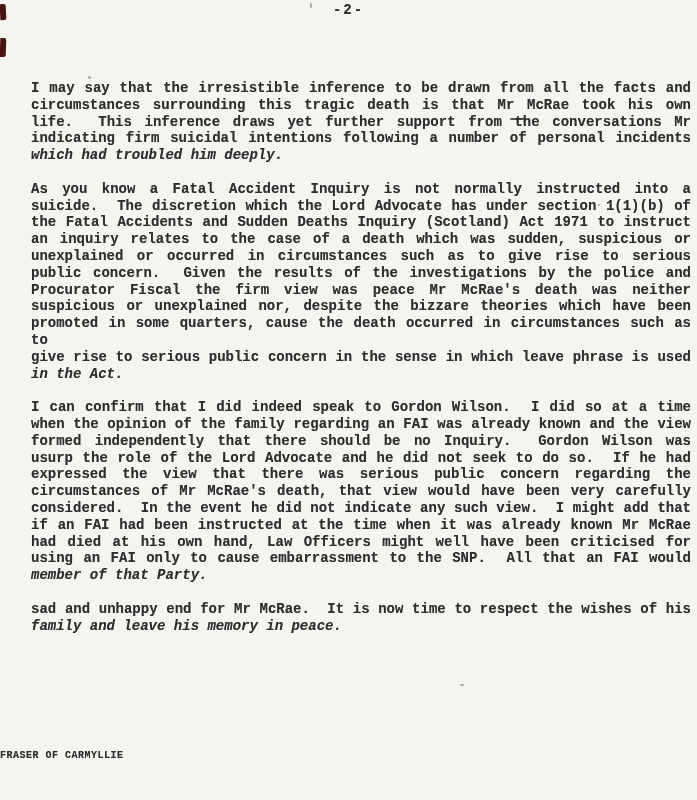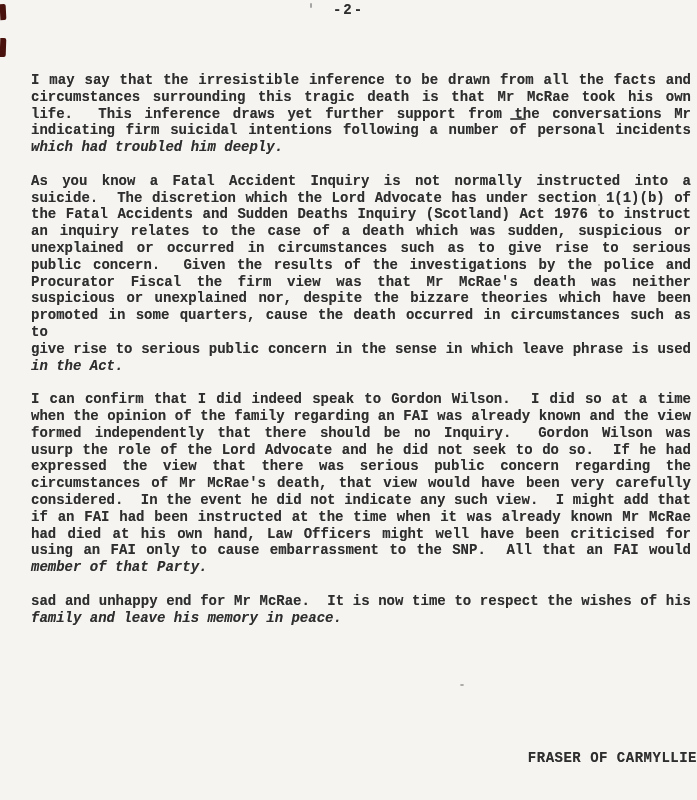--- a/index.html
+++ b/index.html
@@ -28,43 +28,43 @@
     left: 0;
     width: 100%;
     text-align: center;
     font-size: 14px;
     font-weight: 700;
     letter-spacing: 2px;
     text-shadow: 0 0 0.5px rgba(46,46,46,0.5);
   }
   .letter-body {
     position: absolute;
-    top: 72px;
+    top: 80px;
     left: 31px;
     width: 660px;
   }
   .paragraph { margin: 0 0 16.8px 0; }
   .paragraph:last-child { margin-bottom: 0; }
   .line {
     font-size: 14px;
     line-height: 16.8px;
     font-weight: 700;
     text-align: justify;
     text-align-last: justify;
     text-justify: inter-word;
     text-shadow: 0 0 0.5px rgba(46,46,46,0.45);
   }
   .line.last { text-align-last: left; font-style: italic; }
   .signature {
     position: absolute;
     top: 750px;
     left: 0;
     width: 100%;
-    text-align: right;
-    font-size: 14px;
+    text-align: left;
+    font-size: 10px;
     font-weight: 700;
     letter-spacing: 0.5px;
     text-shadow: 0 0 0.5px rgba(46,46,46,0.5);
   }
   .edge-mark {
     position: absolute;
     left: 0;
     width: 6px;
     background: var(--edge-mark);
     border-radius: 0 2px 2px 0;
@@ -111,25 +111,25 @@
     <div class="paragraph">
         <div class="line">I may say that the irresistible inference to be drawn from all the facts and</div>
         <div class="line">circumstances surrounding this tragic death is that Mr McRae took his own</div>
         <div class="line">life.&nbsp; This inference draws yet further support from the conversations Mr</div>
         <div class="line">indicating firm suicidal intentions following a number of personal incidents</div>
         <div class="line last">which had troubled him deeply.</div>
       </div>
     <div class="paragraph">
         <div class="line">As you know a Fatal Accident Inquiry is not normally instructed into a</div>
         <div class="line">suicide.&nbsp; The discretion which the Lord Advocate has under section 1(1)(b) of</div>
-        <div class="line">the Fatal Accidents and Sudden Deaths Inquiry (Scotland) Act 1976 to instruct</div>
+        <div class="line">the Fatal Accidents and Sudden Deaths Inquiry (Scotland) Act 1971 to instruct</div>
         <div class="line">an inquiry relates to the case of a death which was sudden, suspicious or</div>
         <div class="line">unexplained or occurred in circumstances such as to give rise to serious</div>
         <div class="line">public concern.&nbsp; Given the results of the investigations by the police and</div>
-        <div class="line">Procurator Fiscal the firm view was that Mr McRae's death was neither</div>
+        <div class="line">Procurator Fiscal the firm view was peace Mr McRae's death was neither</div>
         <div class="line">suspicious or unexplained nor, despite the bizzare theories which have been</div>
         <div class="line">promoted in some quarters, cause the death occurred in circumstances such as to</div>
         <div class="line">give rise to serious public concern in the sense in which leave phrase is used</div>
         <div class="line last">in the Act.</div>
       </div>
     <div class="paragraph">
         <div class="line">I can confirm that I did indeed speak to Gordon Wilson.&nbsp; I did so at a time</div>
         <div class="line">when the opinion of the family regarding an FAI was already known and the view</div>
         <div class="line">formed independently that there should be no Inquiry.&nbsp; Gordon Wilson was</div>
         <div class="line">usurp the role of the Lord Advocate and he did not seek to do so.&nbsp; If he had</div>

